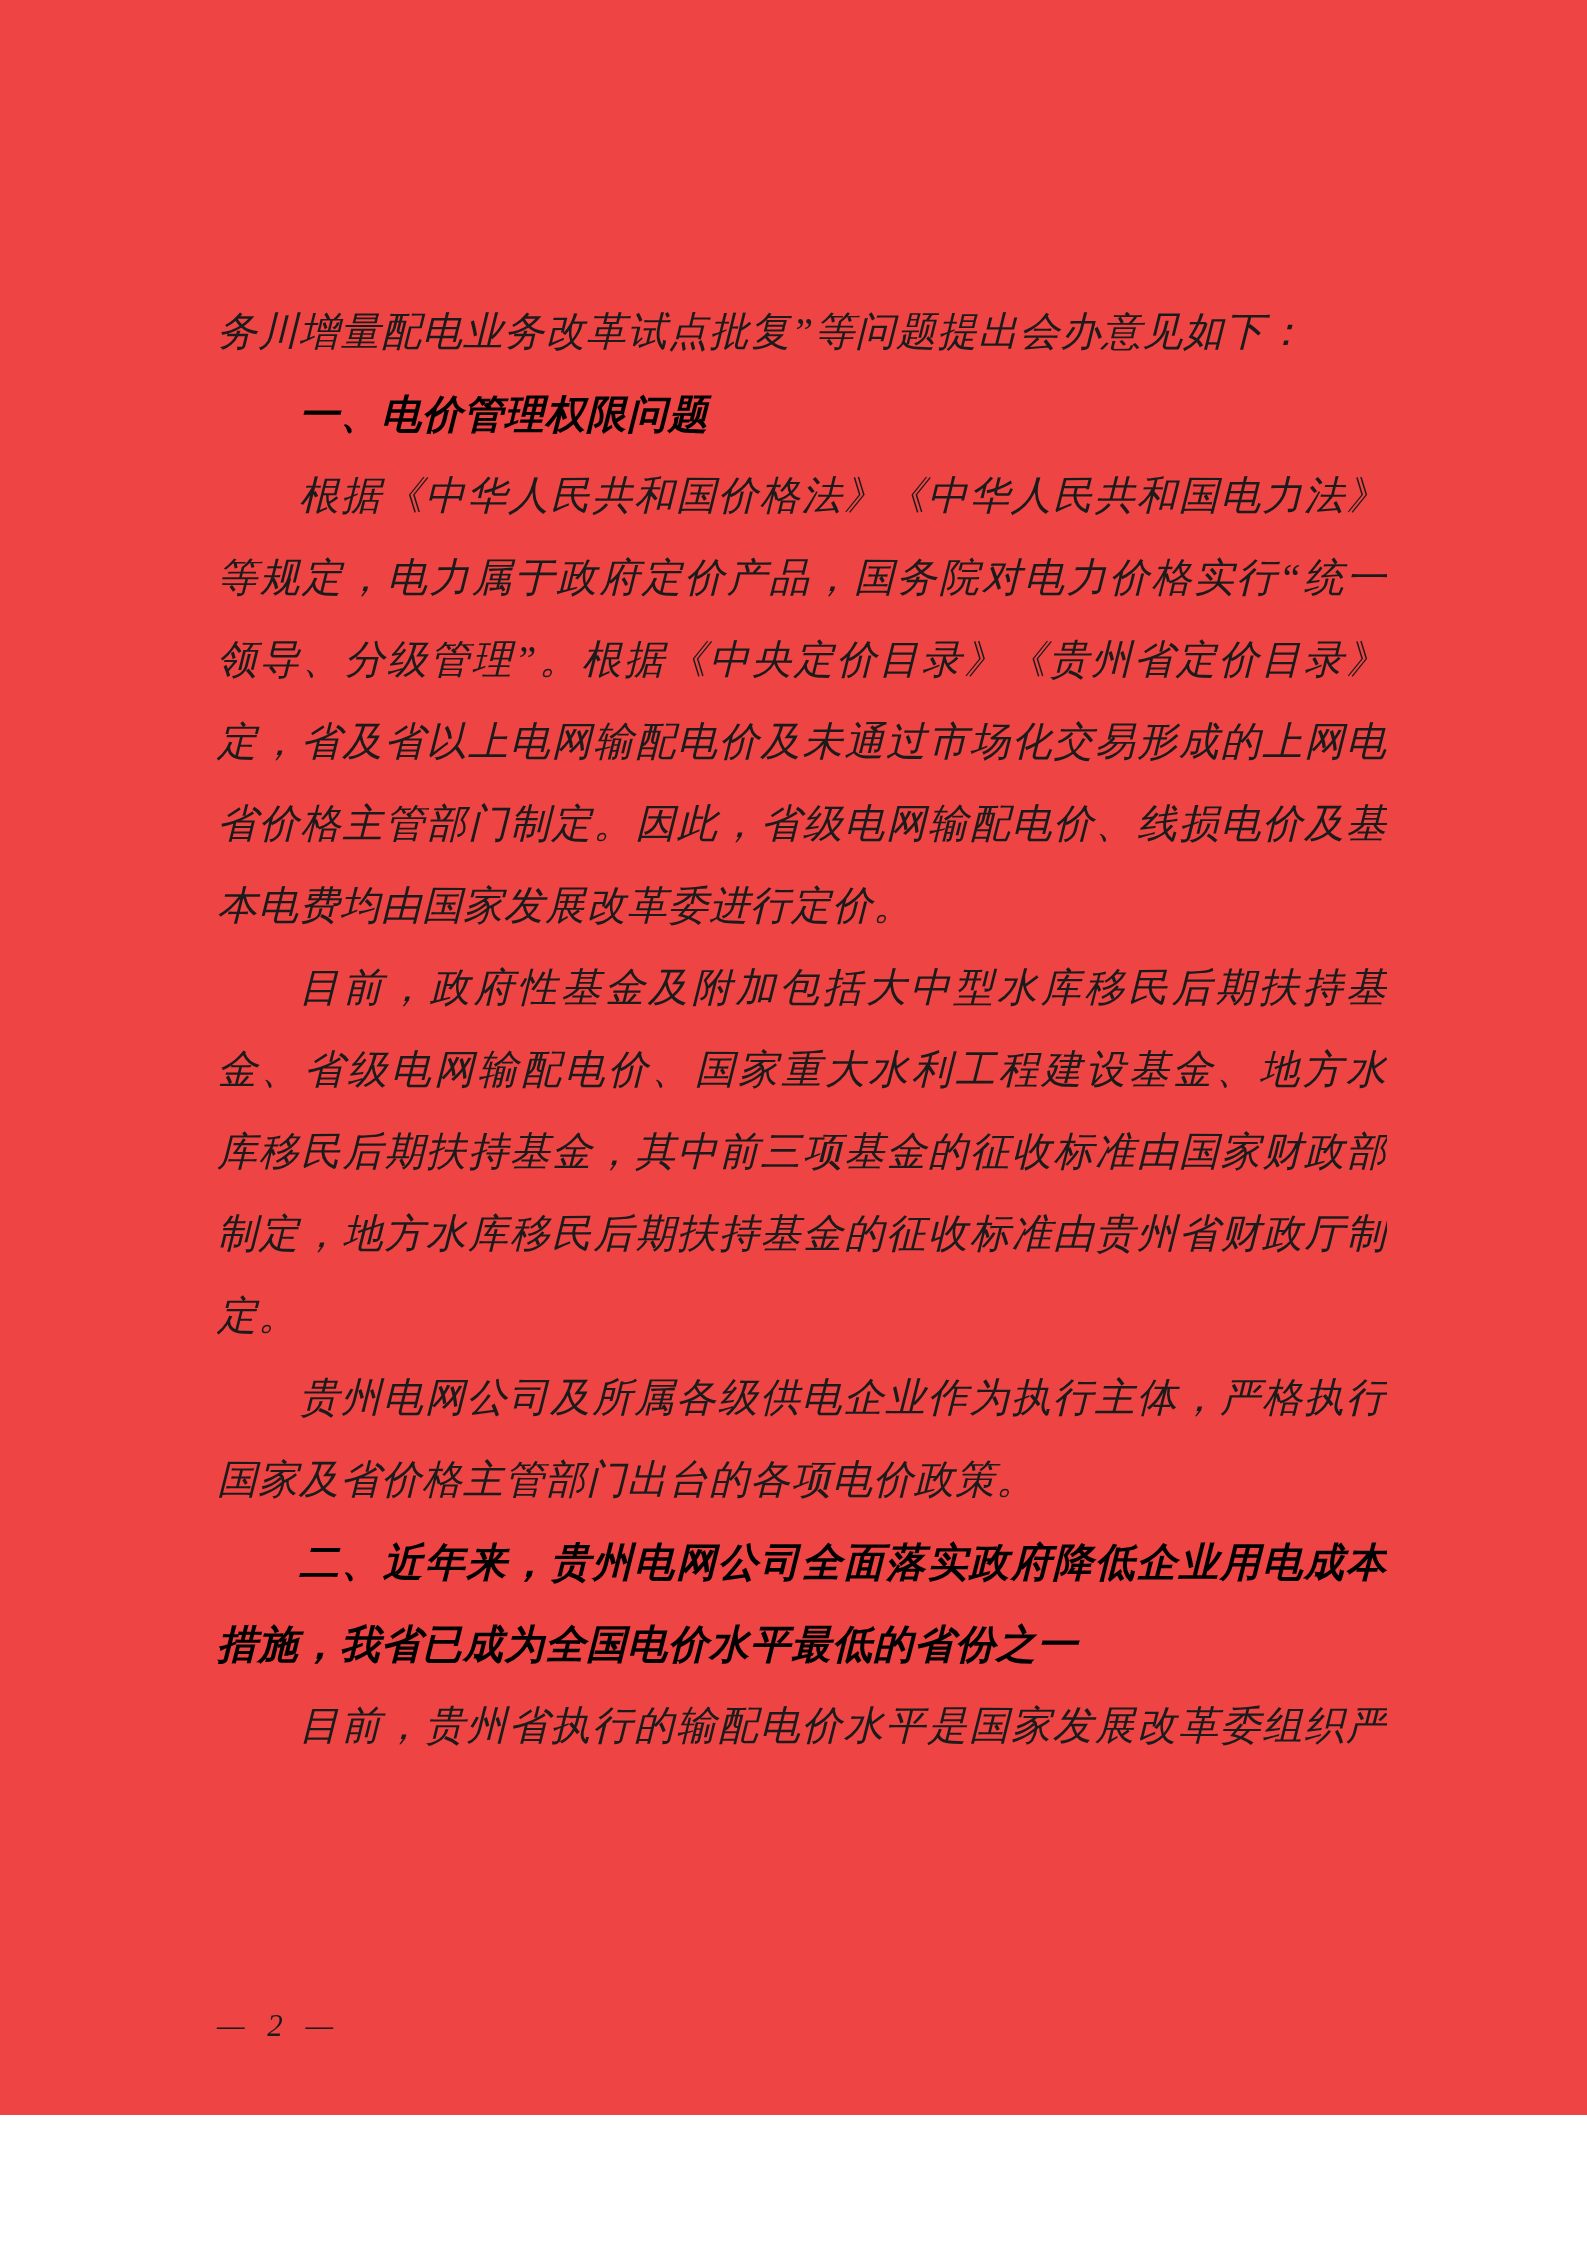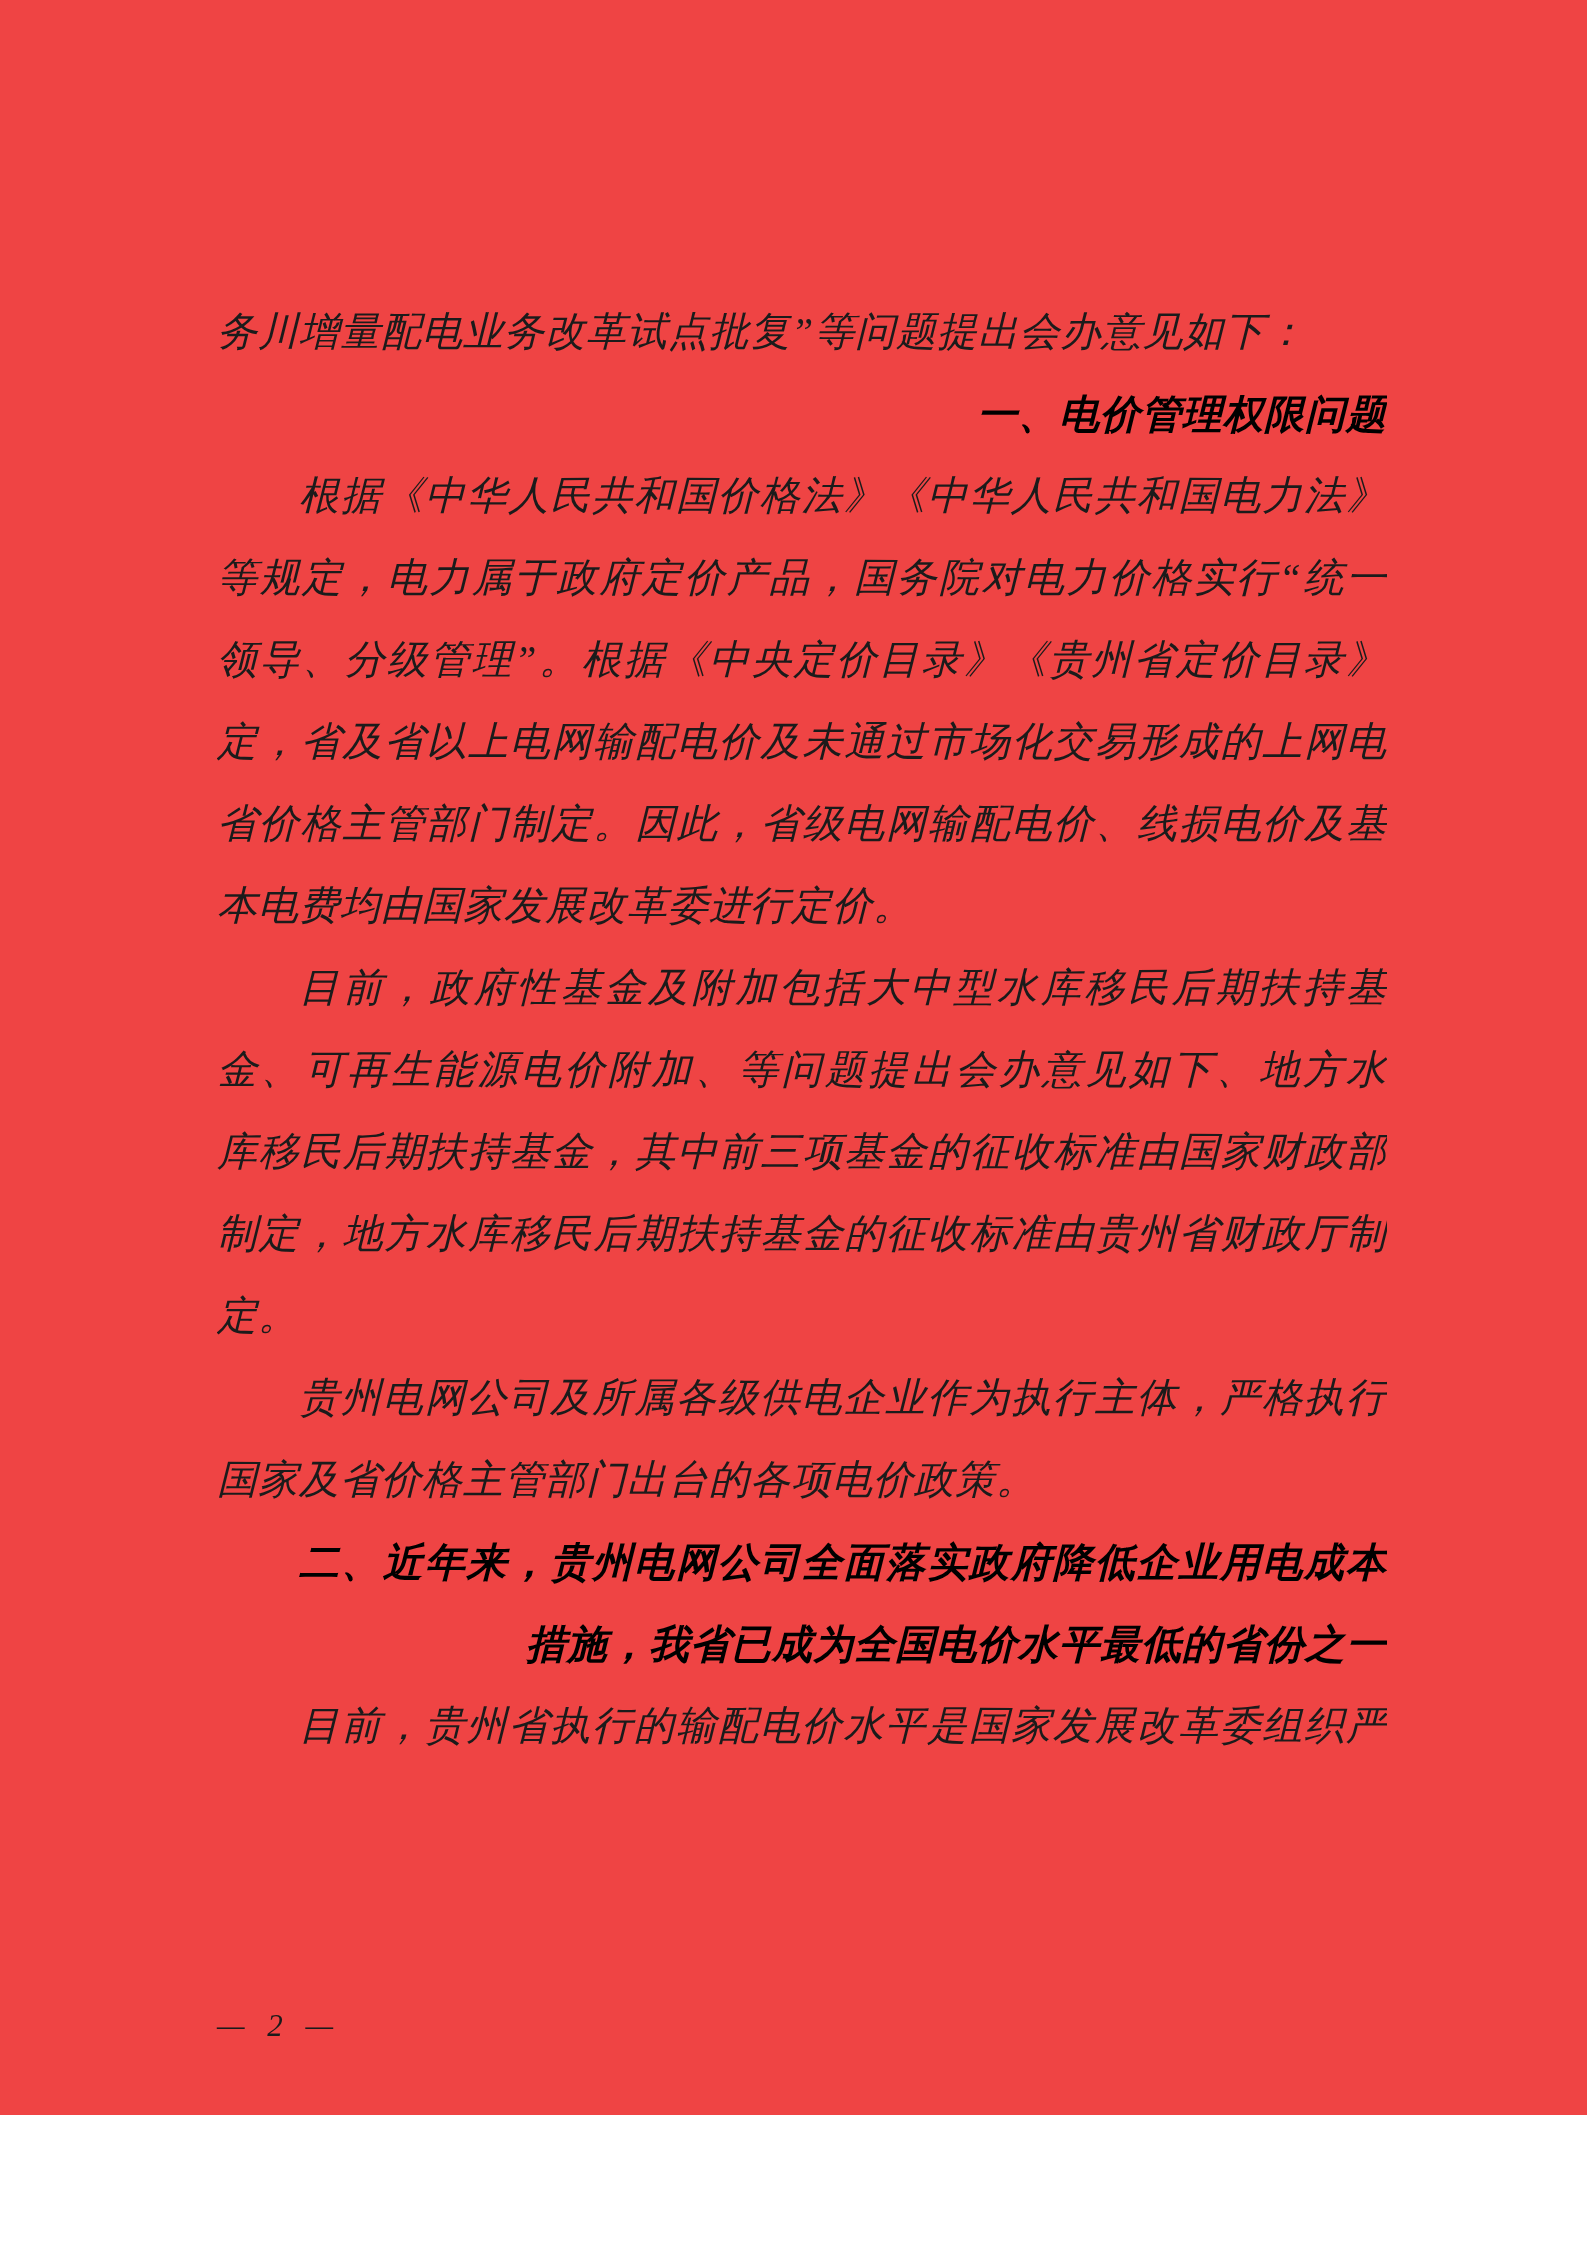--- a/index.html
+++ b/index.html
@@ -32,21 +32,20 @@
     overflow: hidden;
   }
   .body {
     font-family: "Liberation Serif", "DejaVu Serif", serif;
     font-weight: 400;
   }
   .heading {
     font-family: "Liberation Sans", "DejaVu Sans", sans-serif;
     font-weight: 700;
     color: #000000;
-    text-align: right;
   }
   .indent {
     text-indent: 82px;
   }
   .j {
     text-align: justify;
     text-align-last: justify;
   }
   .footer {
     position: absolute;
@@ -67,21 +66,21 @@
   <div class="text-block">
     <div class="line body">务川增量配电业务改革试点批复”等问题提出会办意见如下：</div>
     <div class="line heading indent">一、电价管理权限问题</div>
     <div class="line body indent j">根据《中华人民共和国价格法》《中华人民共和国电力法》</div>
     <div class="line body j">等规定，电力属于政府定价产品，国务院对电力价格实行“统一</div>
     <div class="line body j">领导、分级管理”。根据《中央定价目录》《贵州省定价目录》规</div>
     <div class="line body j">定，省及省以上电网输配电价及未通过市场化交易形成的上网电</div>
     <div class="line body j">省价格主管部门制定。因此，省级电网输配电价、线损电价及基</div>
     <div class="line body">本电费均由国家发展改革委进行定价。</div>
     <div class="line body indent j">目前，政府性基金及附加包括大中型水库移民后期扶持基</div>
-    <div class="line body j">金、可再生能源电价附加、等问题提出会办意见如下、地方水</div>
+    <div class="line body j">金、省级电网输配电价、国家重大水利工程建设基金、地方水</div>
     <div class="line body j">库移民后期扶持基金，其中前三项基金的征收标准由国家财政部</div>
     <div class="line body j">制定，地方水库移民后期扶持基金的征收标准由贵州省财政厅制</div>
     <div class="line body">定。</div>
     <div class="line body indent j">贵州电网公司及所属各级供电企业作为执行主体，严格执行</div>
     <div class="line body">国家及省价格主管部门出台的各项电价政策。</div>
     <div class="line heading indent j">二、近年来，贵州电网公司全面落实政府降低企业用电成本</div>
     <div class="line heading">措施，我省已成为全国电价水平最低的省份之一</div>
     <div class="line body indent j">目前，贵州省执行的输配电价水平是国家发展改革委组织严</div>
   </div>
 

